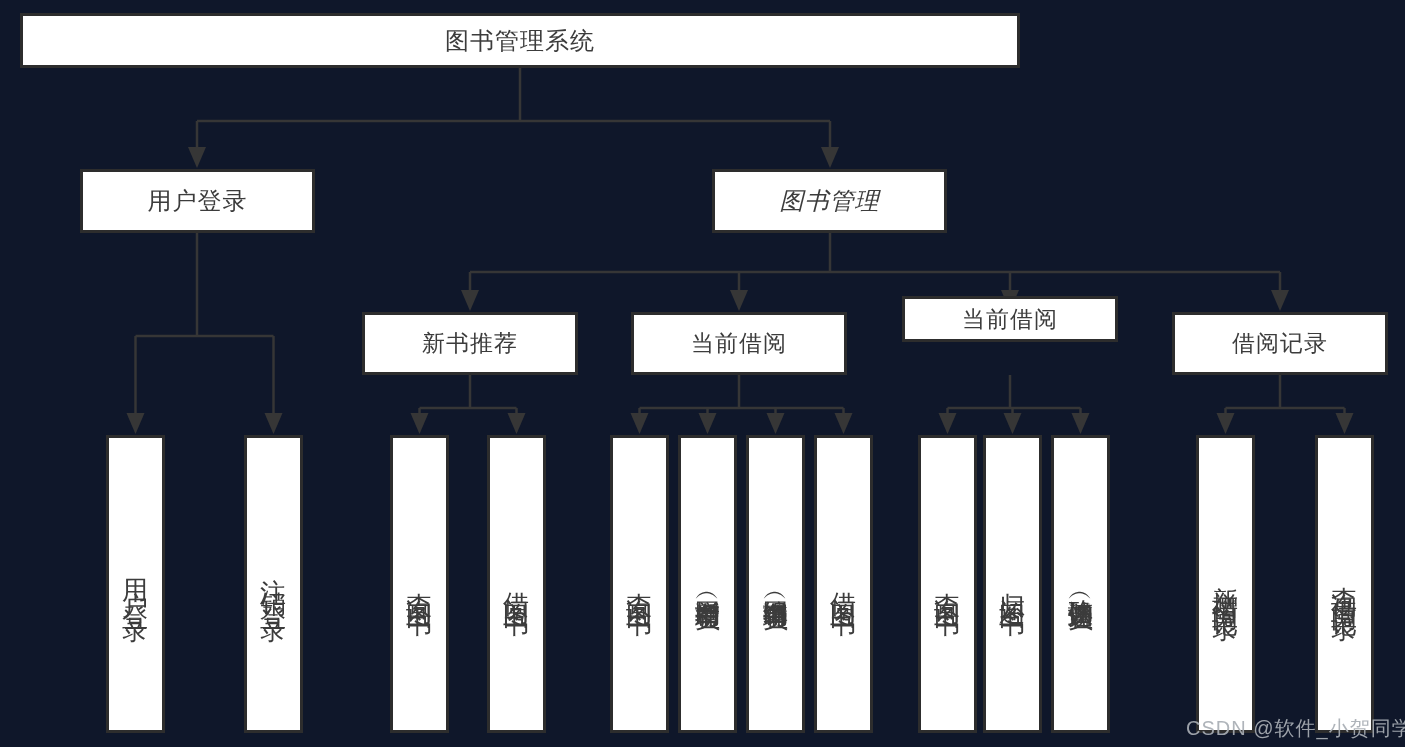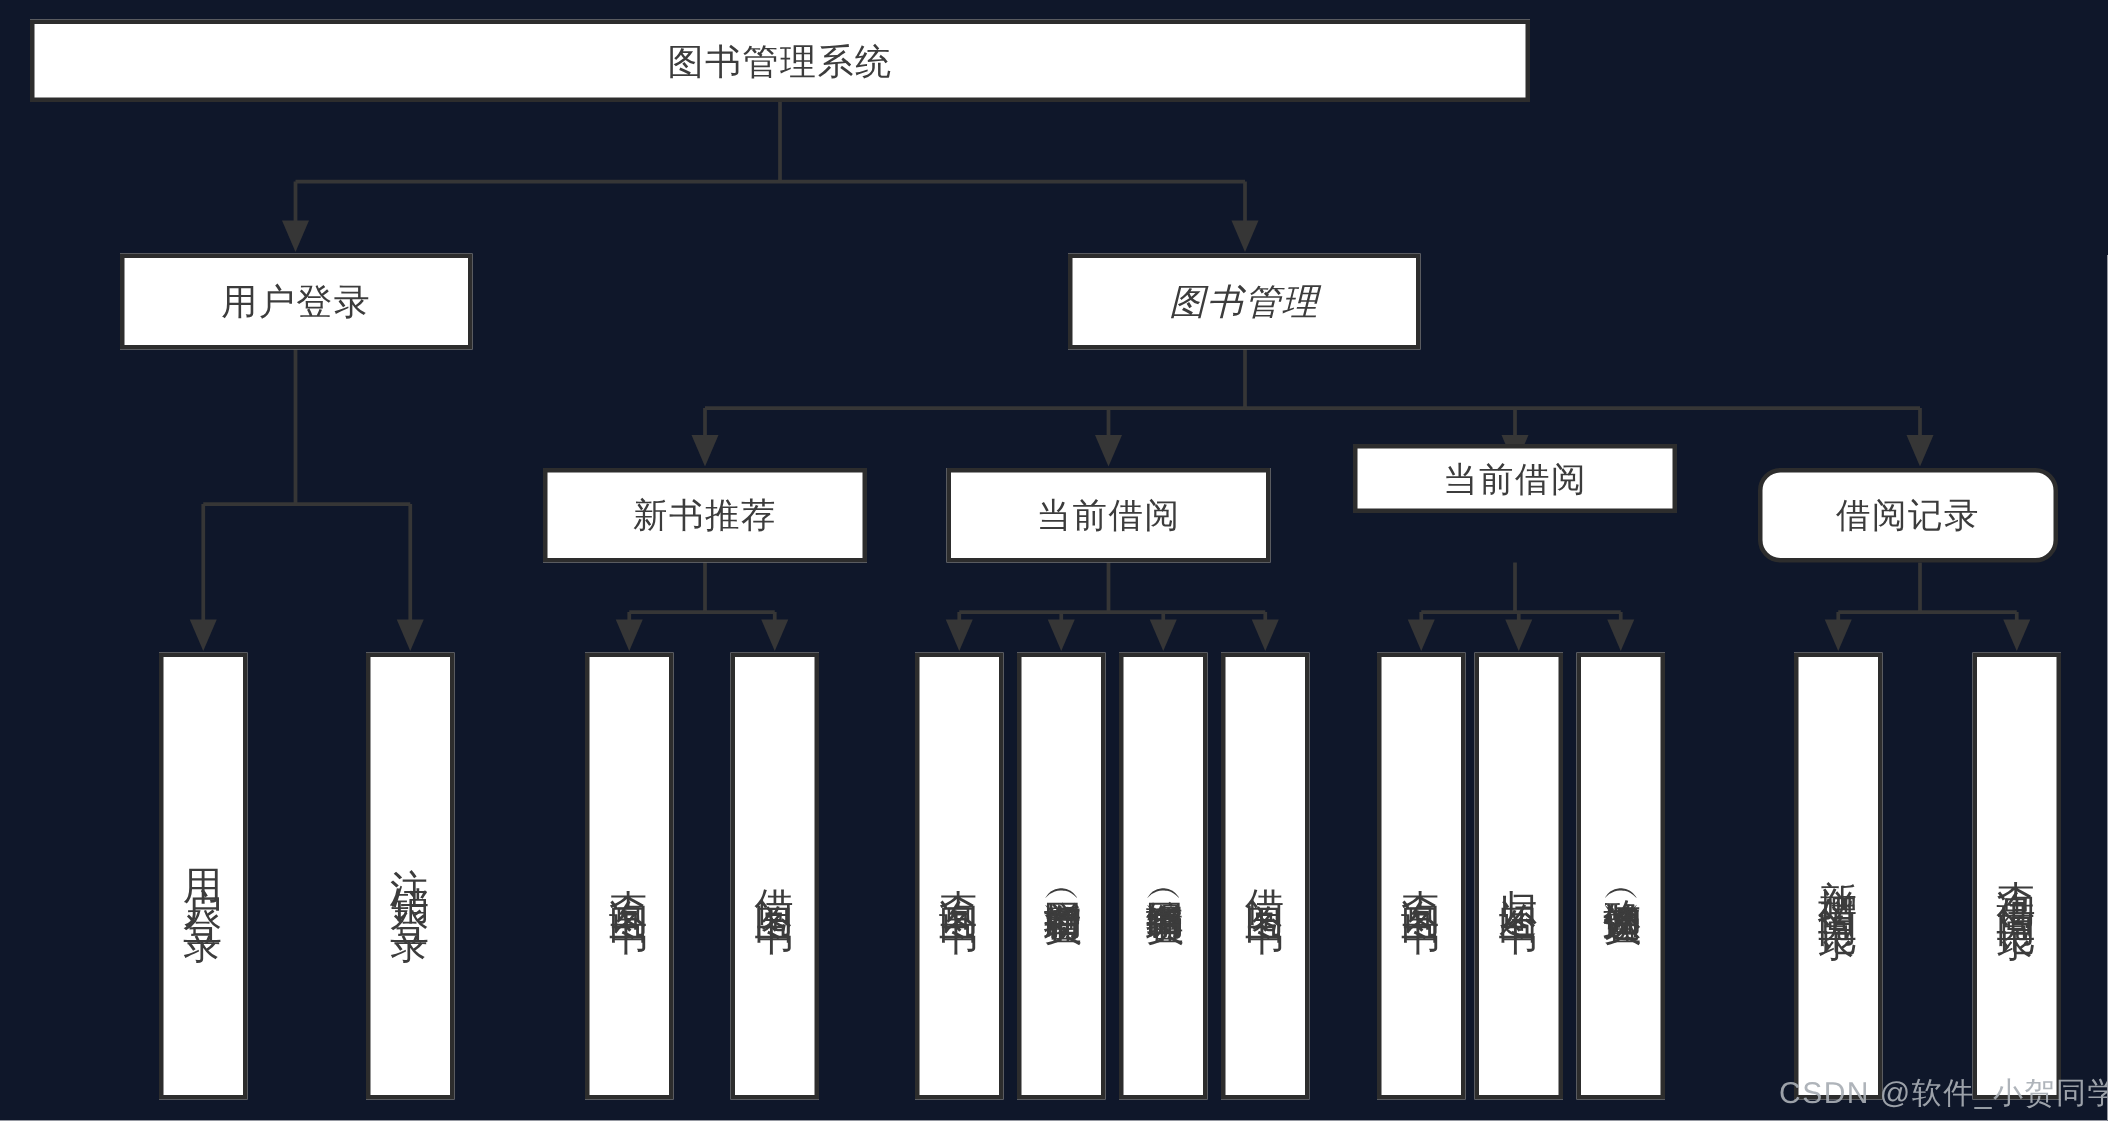--- a/index.html
+++ b/index.html
@@ -87,21 +87,21 @@
 
   <div class="node h lvl3" style="left:362px;top:312px;width:216px;height:63px;">
     <span>新书推荐</span>
   </div>
   <div class="node h lvl3" style="left:631px;top:312px;width:216px;height:63px;">
     <span>当前借阅</span>
   </div>
   <div class="node h lvl3" style="left:902px;top:296px;width:216px;height:46px;">
     <span>当前借阅</span>
   </div>
-  <div class="node h lvl3" style="left:1172px;top:312px;width:200px;height:63px;border-radius:15px;">
+  <div class="node h lvl3" style="left:1172px;top:312px;width:216px;height:63px;">
     <span>借阅记录</span>
   </div>
 
   <div class="node leaf spread" style="left:106px;top:435px;width:59px;height:298px;">
     <span>用户登录</span>
   </div>
   <div class="node leaf spread" style="left:244px;top:435px;width:59px;height:298px;">
     <span>注销登录</span>
   </div>
 

